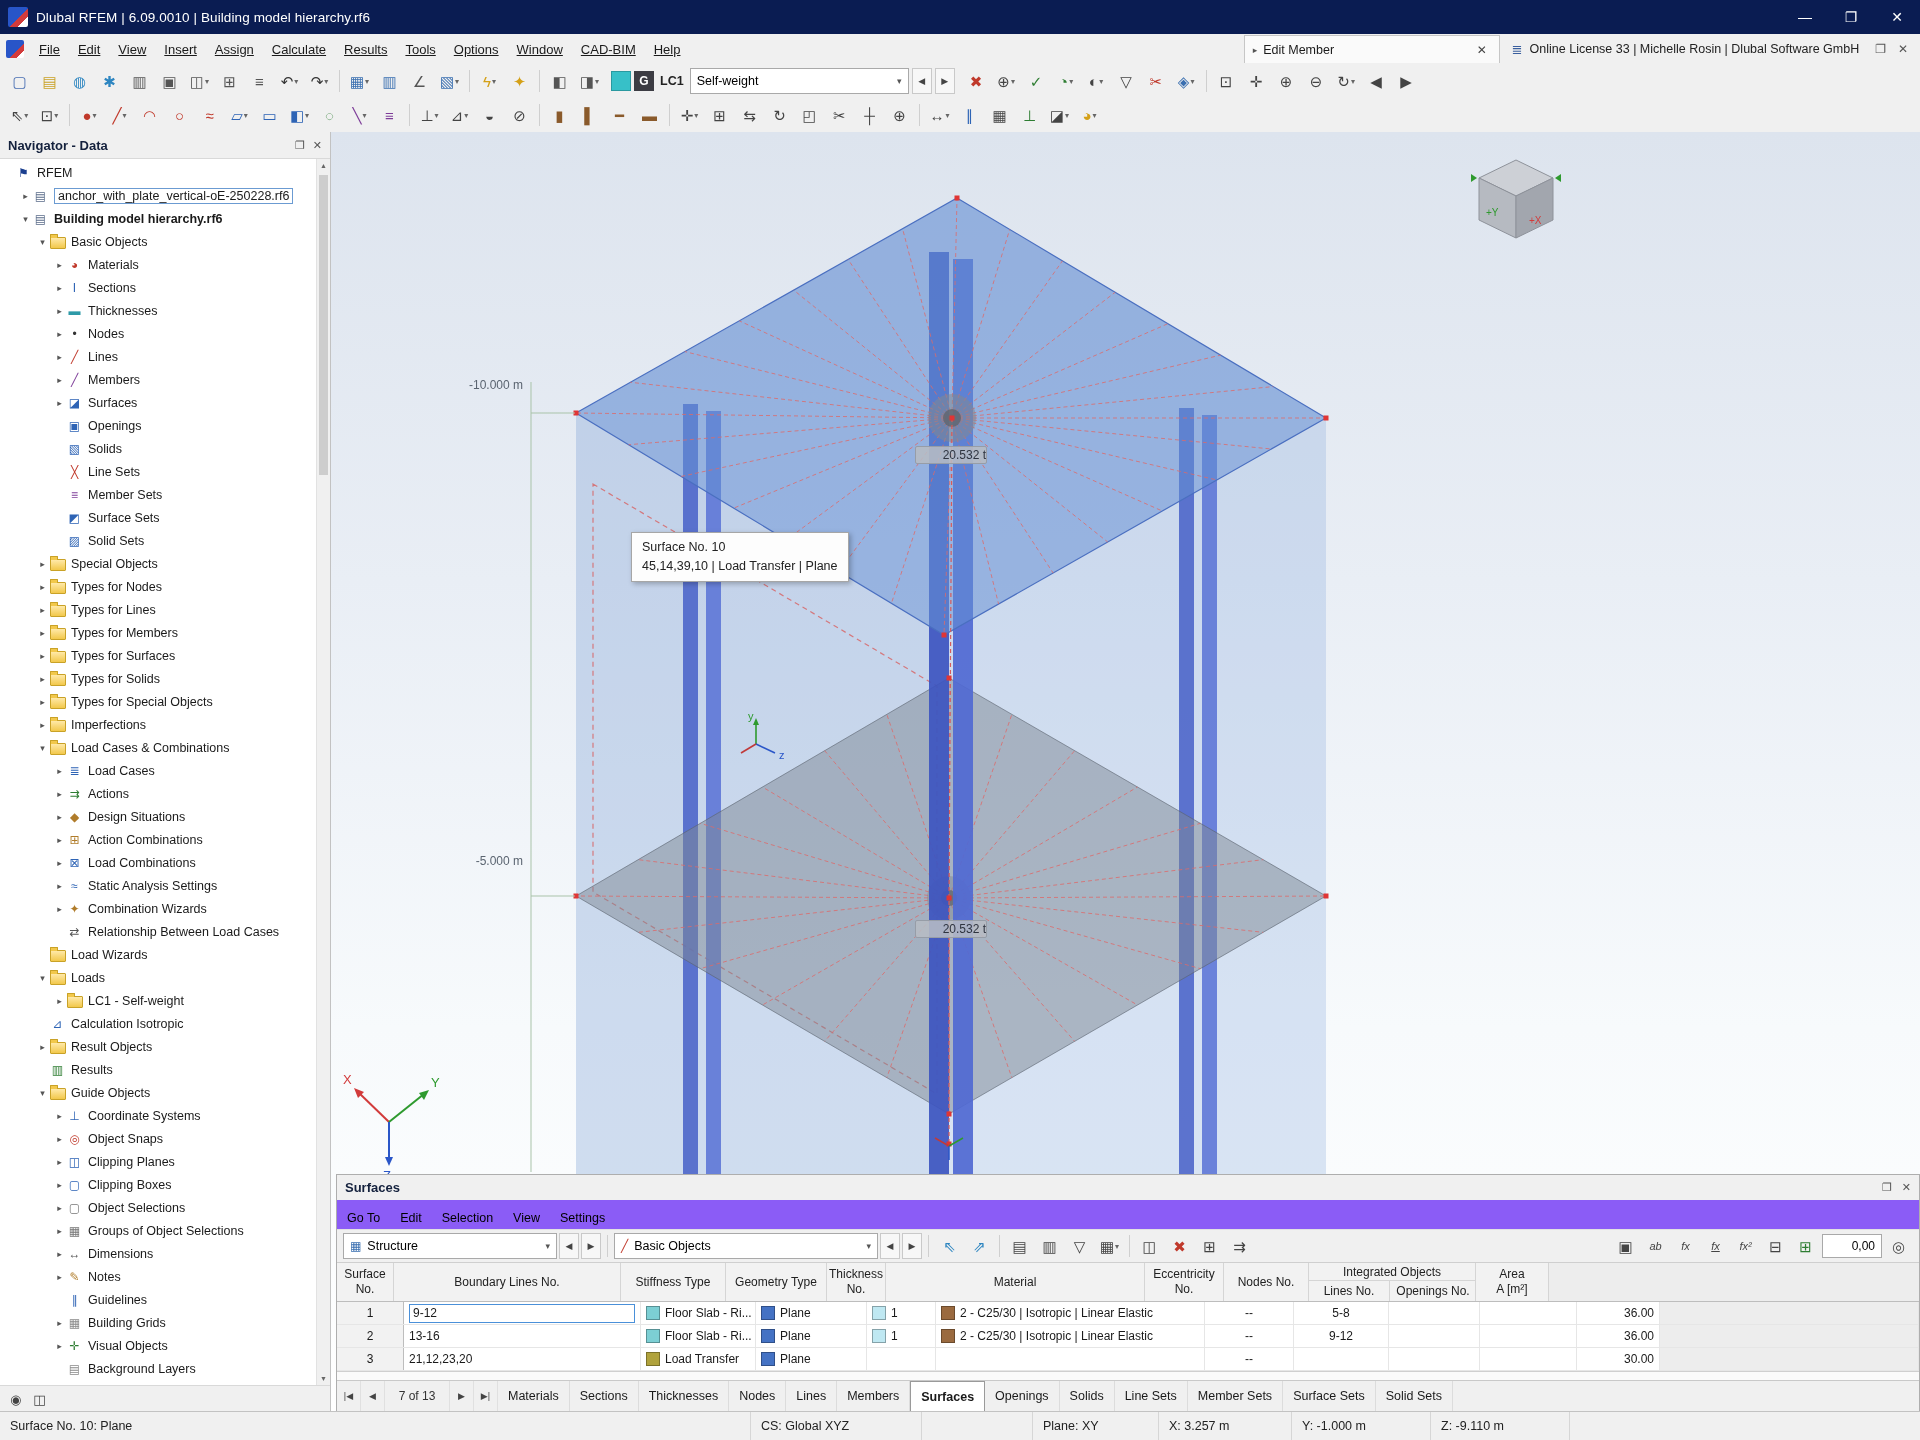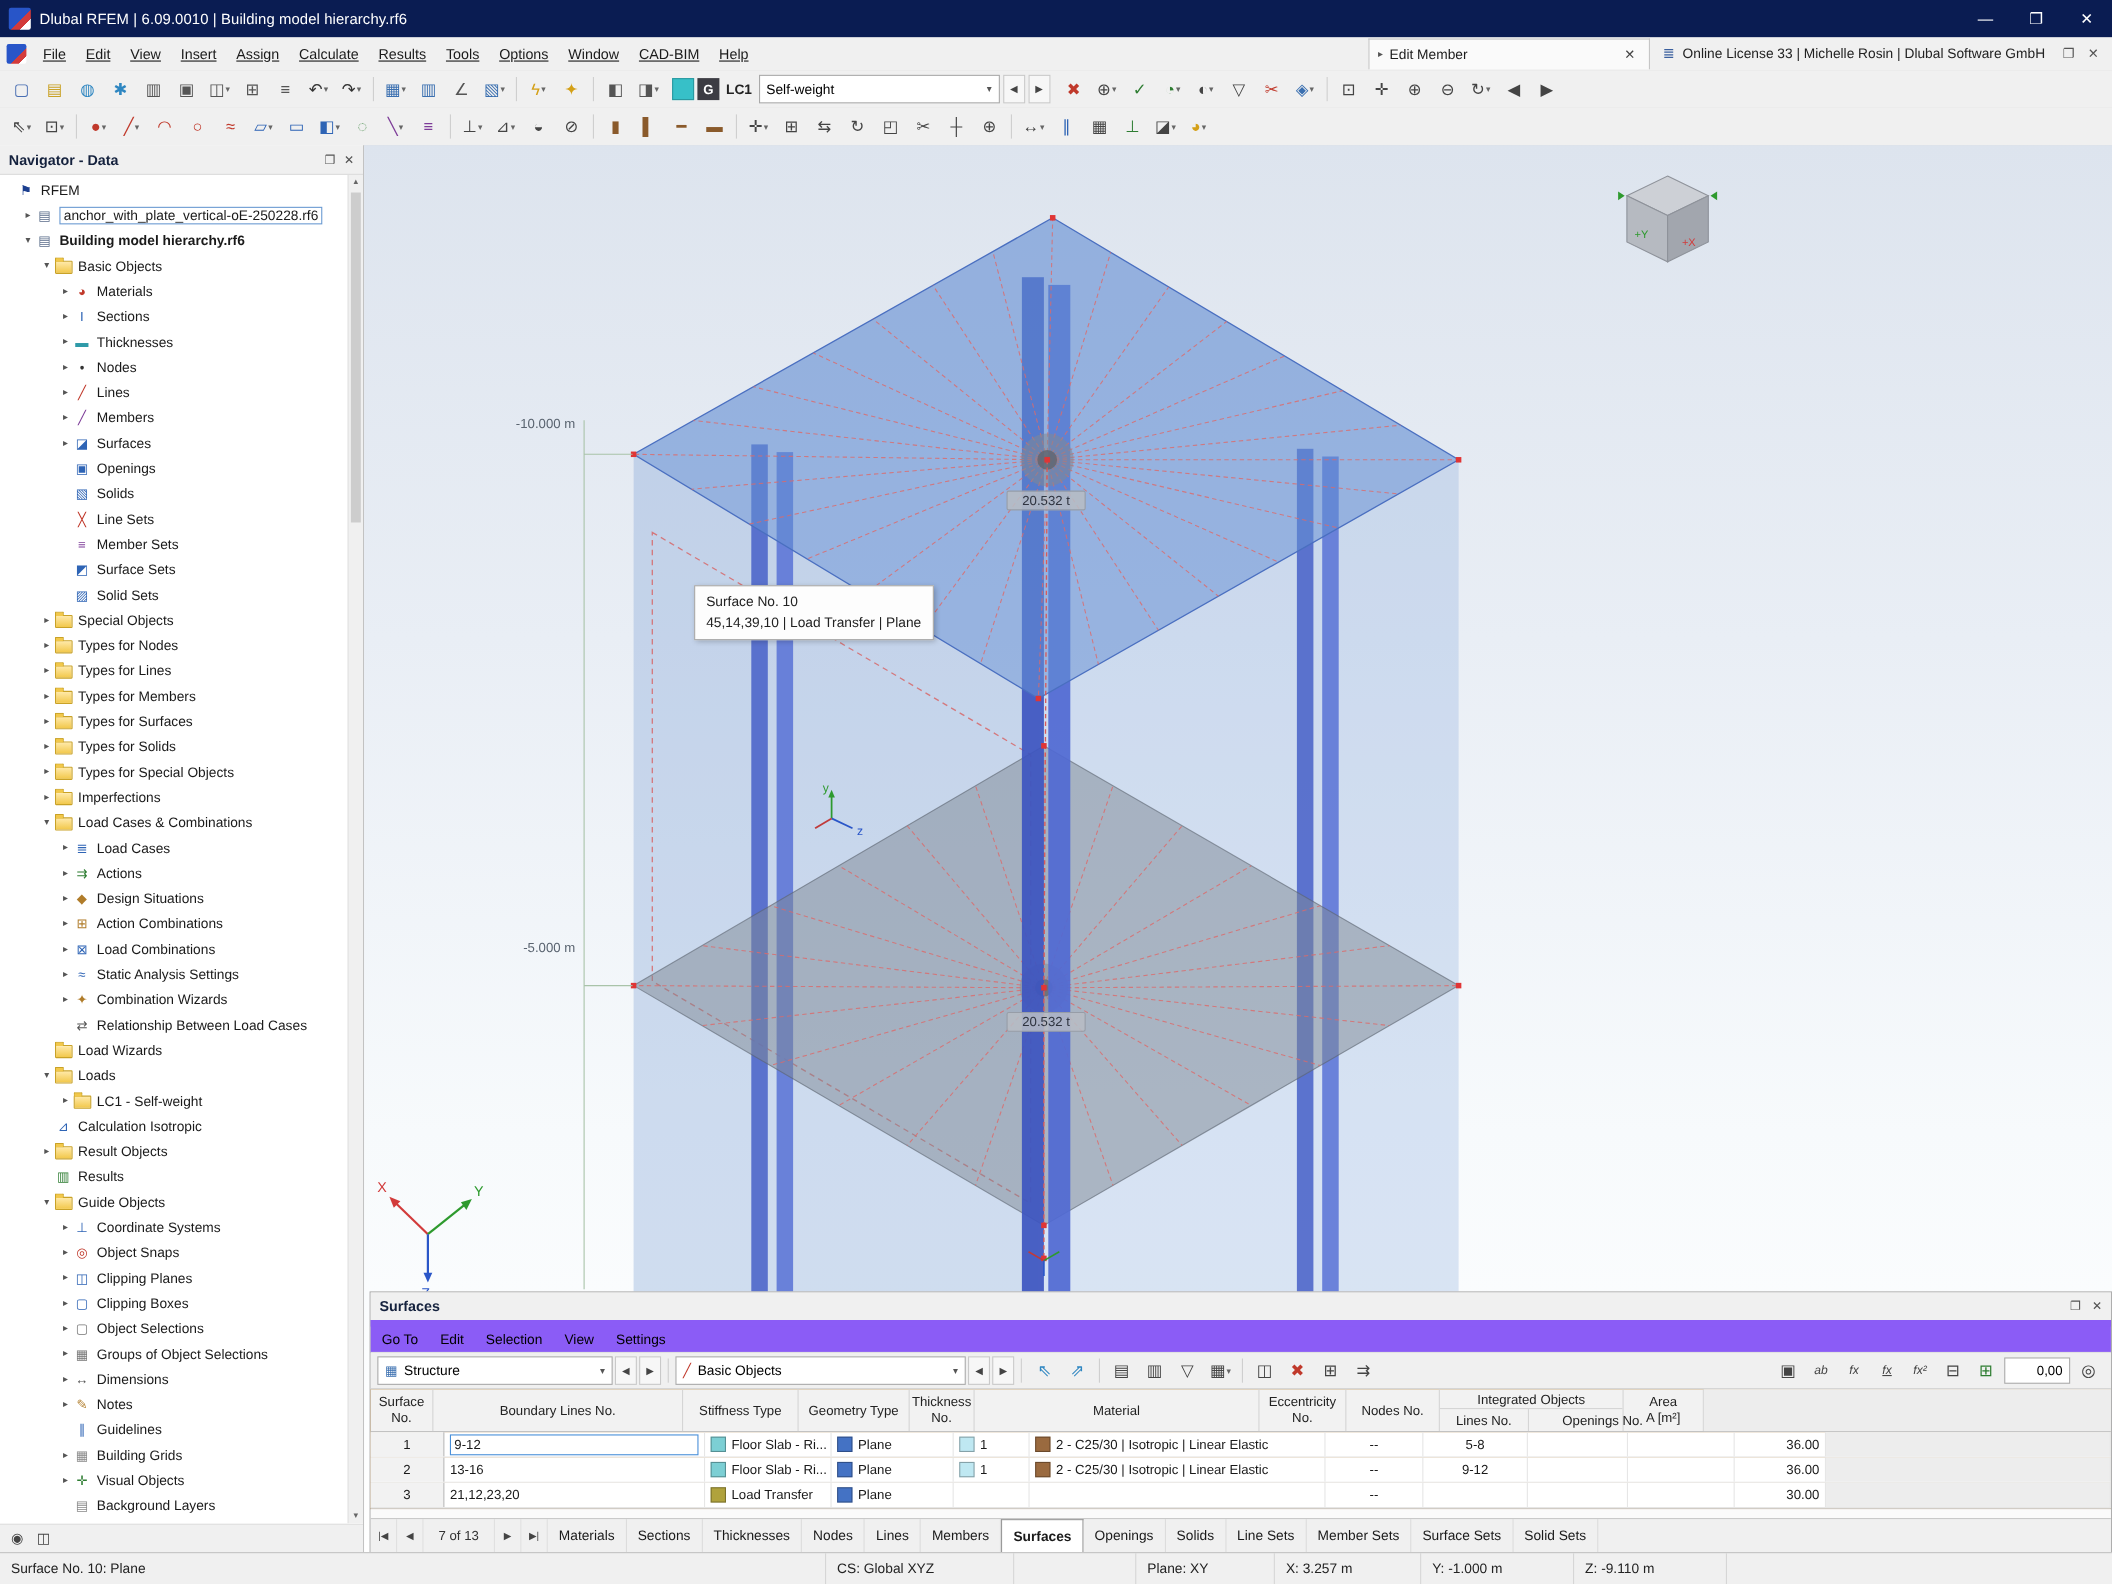--- a/index.html
+++ b/index.html
@@ -79,21 +79,21 @@
     display:flex;align-items:center;justify-content:center;}
   .tree-scroll .thumb{position:absolute;left:2px;right:2px;top:16px;height:300px;background:#cdcdcd;}
   .nav-footer{height:26px;flex:none;background:#f0f0f0;border-top:1px solid #d9d9d9;
     display:flex;align-items:center;gap:12px;padding:0 10px;font-size:13px;color:#444;}
 
   
   .viewport{position:absolute;left:331px;top:132px;right:0;bottom:28px;overflow:hidden;
     background:linear-gradient(180deg,#dde4ee 0%,#e9eef5 35%,#f7fafc 70%,#ffffff 100%);}
   .scene{position:absolute;left:0;top:0;width:1589px;height:1280px;}
   .elev-label{position:absolute;width:96px;text-align:right;font-size:12px;color:#5a6470;}
-  .load-badge{position:absolute;width:70px;text-align:center;font-size:12px;color:#2f3440;
+  .load-badge{position:absolute;width:70px;text-align:right;font-size:12px;color:#2f3440;
     background:rgba(183,188,196,.88);border:1px solid #979da7;border-radius:2px;padding:1px 0;}
   .vp-tooltip{position:absolute;left:300px;top:400px;background:#fdfdfd;border:1px solid #a6a6a6;
     box-shadow:2px 2px 5px rgba(0,0,0,.25);font-size:12.5px;color:#222;padding:5px 10px;line-height:1.5;}
 
   
   .surfaces-panel{position:absolute;left:336px;right:0;bottom:28px;height:236px;background:#f0f0f0;
     border:1px solid #aeaeae;display:flex;flex-direction:column;font-size:12.5px;}
   .sp-header{height:25px;flex:none;display:flex;align-items:center;padding:0 8px;font-size:13px;
     font-weight:bold;color:#14213d;background:#f0f0f0;}
   .sp-header .hd-icos{margin-left:auto;display:flex;gap:10px;font-weight:normal;font-size:11px;color:#555;}
@@ -111,21 +111,21 @@
   .sp-table{background:#a16207;border-bottom:1px solid #cfcfcf;}
   .th-row{display:flex;height:38px;background:#f2f2f2;border-bottom:1px solid #bdbdbd;
     font-size:12px;color:#222;}
   .th{border-right:1px solid #d5d5d5;display:flex;flex-direction:column;align-items:center;
     justify-content:center;text-align:center;line-height:1.25;}
   .th-group{border-right:1px solid #d5d5d5;display:flex;flex-direction:column;}
   .th-group-top{height:17px;display:flex;align-items:center;justify-content:center;
     border-bottom:1px solid #d5d5d5;}
   .th-group-bot{flex:1;display:flex;}
   .th-group-bot div{display:flex;align-items:center;justify-content:center;border-right:1px solid #d5d5d5;}
-  .th-group-bot div:last-child{border-right:none;margin-left:24px;}
+  .th-group-bot div:last-child{border-right:none;}
   .c-no{width:56px;flex:none;}  .c-boundary{width:226px;flex:none;}
   .c-stiff{width:104px;flex:none;} .c-geom{width:100px;flex:none;}
   .c-thick{width:58px;flex:none;}  .c-mat{width:258px;flex:none;}
   .c-ecc{width:78px;flex:none;}    .c-nodes{width:84px;flex:none;}
   .c-lines{width:80px;flex:none;}  .c-open{width:86px;flex:none;}
   .c-area{width:72px;flex:none;}   .c-fill{flex:1;background:#ededed;border-right:none;}
   .tr{display:flex;height:22px;background:#fff;border-bottom:1px solid #e6e6e6;font-size:12px;color:#1a1a1a;}
   .td{border-right:1px solid #e6e6e6;display:flex;align-items:center;padding:0 5px;overflow:hidden;white-space:nowrap;}
   .td.center{justify-content:center;}
   .td.right{justify-content:flex-end;}

